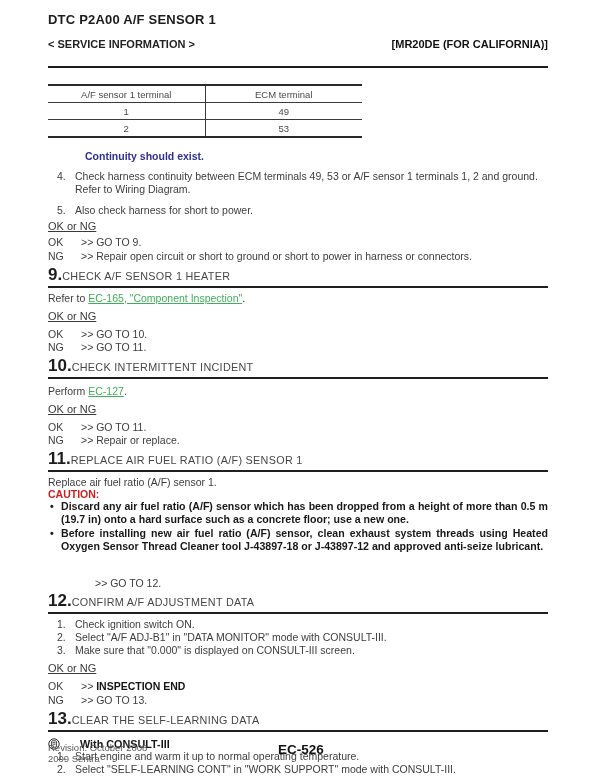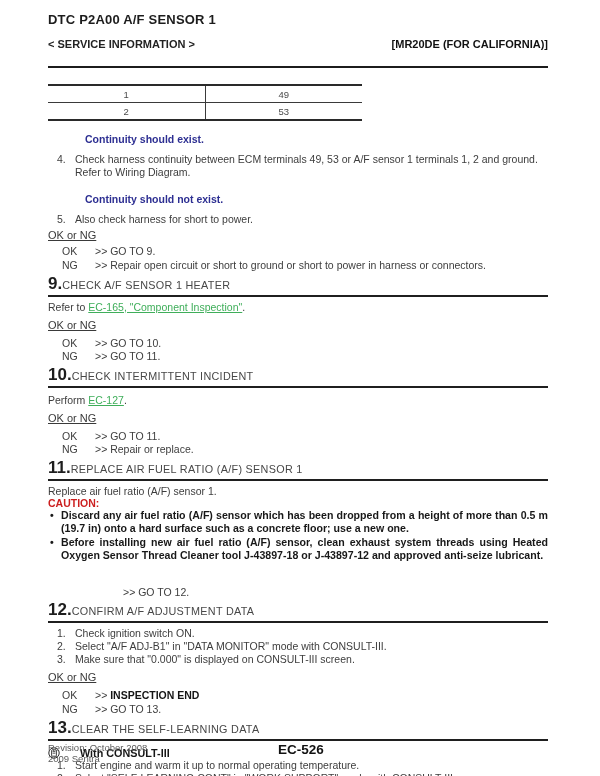--- a/index.html
+++ b/index.html
@@ -45,21 +45,21 @@
     margin-left: 37px;
   }
   .num-item { display: flex; font-size: 10.5px; line-height: 1.22; }
   .num-item .inum { width: 27px; flex: none; padding-left: 9px; }
   .num-item .itext { flex: 1; }
   .okng {
     font-size: 11px; text-decoration: underline; color: #3a3a3a;
     width: fit-content;
   }
   .result-row { display: flex; font-size: 10.5px; line-height: 1.25; }
-  .result-row .rlabel { width: 33px; flex: none; margin-left: 14px; }
+  .result-row .rlabel { width: 33px; flex: none; }
   .result-row .rtext { flex: 1; }
   .rtext b { color: #141414; }
 
   .step-head {
     display: flex; align-items: baseline;
     border-bottom: 2px solid #1f1f1f; padding-bottom: 1px;
   }
   .step-head .snum { font-size: 17px; font-weight: bold; color: #1d1d1d; }
   .step-head .stitle { font-size: 10.8px; color: #474747; letter-spacing: .3px; }
 
@@ -67,21 +67,21 @@
   .link-green {
     color: #3fae5a; text-decoration: underline; cursor: pointer;
   }
   .caution { color: #cc1f1f; font-weight: bold; font-size: 10.5px; }
   .caution-item {
     display: flex; font-weight: bold; color: #181818;
     font-size: 10.6px; line-height: 1.25; text-align: justify;
   }
   .caution-item .bullet { width: 13px; flex: none; padding-left: 2px; }
   .caution-item .btext { flex: 1; }
-  .goto-line { font-size: 10.5px; margin-left: 75px; }
+  .goto-line { font-size: 10.5px; margin-left: 47px; }
 
   .consult-row {
     display: flex; align-items: center; gap: 20px;
     font-weight: bold; color: #161616; font-size: 10.8px;
   }
   .consult-row svg { flex: none; display: block; }
 
   
   .mt4 { margin-top: 4px; } .mt6 { margin-top: 6px; } .mt8 { margin-top: 8px; } .mt12 { margin-top: 12px; } .mt14 { margin-top: 14px; } .mt24 { margin-top: 24px; }
   .mt2 { margin-top: 2px; }
@@ -103,37 +103,40 @@
 <div class="page">
 
   <div class="doc-title">DTC P2A00 A/F SENSOR 1</div>
   <div class="subhead-row">
     <span class="subhead-left">&lt; SERVICE INFORMATION &gt;</span>
     <span class="subhead-right">[MR20DE (FOR CALIFORNIA)]</span>
   </div>
 
   <table class="spec-table">
     <tbody>
+        <tr>
+      <td>A/F sensor 1 terminal</td>
+      <td>ECM terminal</td>
+    </tr>
     <tr>
       <td>1</td>
       <td>49</td>
     </tr>
     <tr>
       <td>2</td>
       <td>53</td>
     </tr>
   </tbody>
     </table>
 
   <div class="blue-spec mt12">Continuity should exist.</div>
   <div class="num-item mt8">
     <span class="inum">4.</span>
     <span class="itext">Check harness continuity between ECM terminals 49, 53 or A/F sensor 1 terminals 1, 2 and ground. Refer to Wiring Diagram.</span>
   </div>
-  <div class="blue-spec mt14">Continuity should not exist.</div>
   <div class="num-item mt8">
     <span class="inum">5.</span>
     <span class="itext">Also check harness for short to power.</span>
   </div>
   <div class="okng mt4">OK or NG</div>
   <div class="result-row mt4">
     <span class="rlabel">OK</span>
     <span class="rtext">&gt;&gt; GO TO 9.</span>
   </div>
   <div class="result-row">

